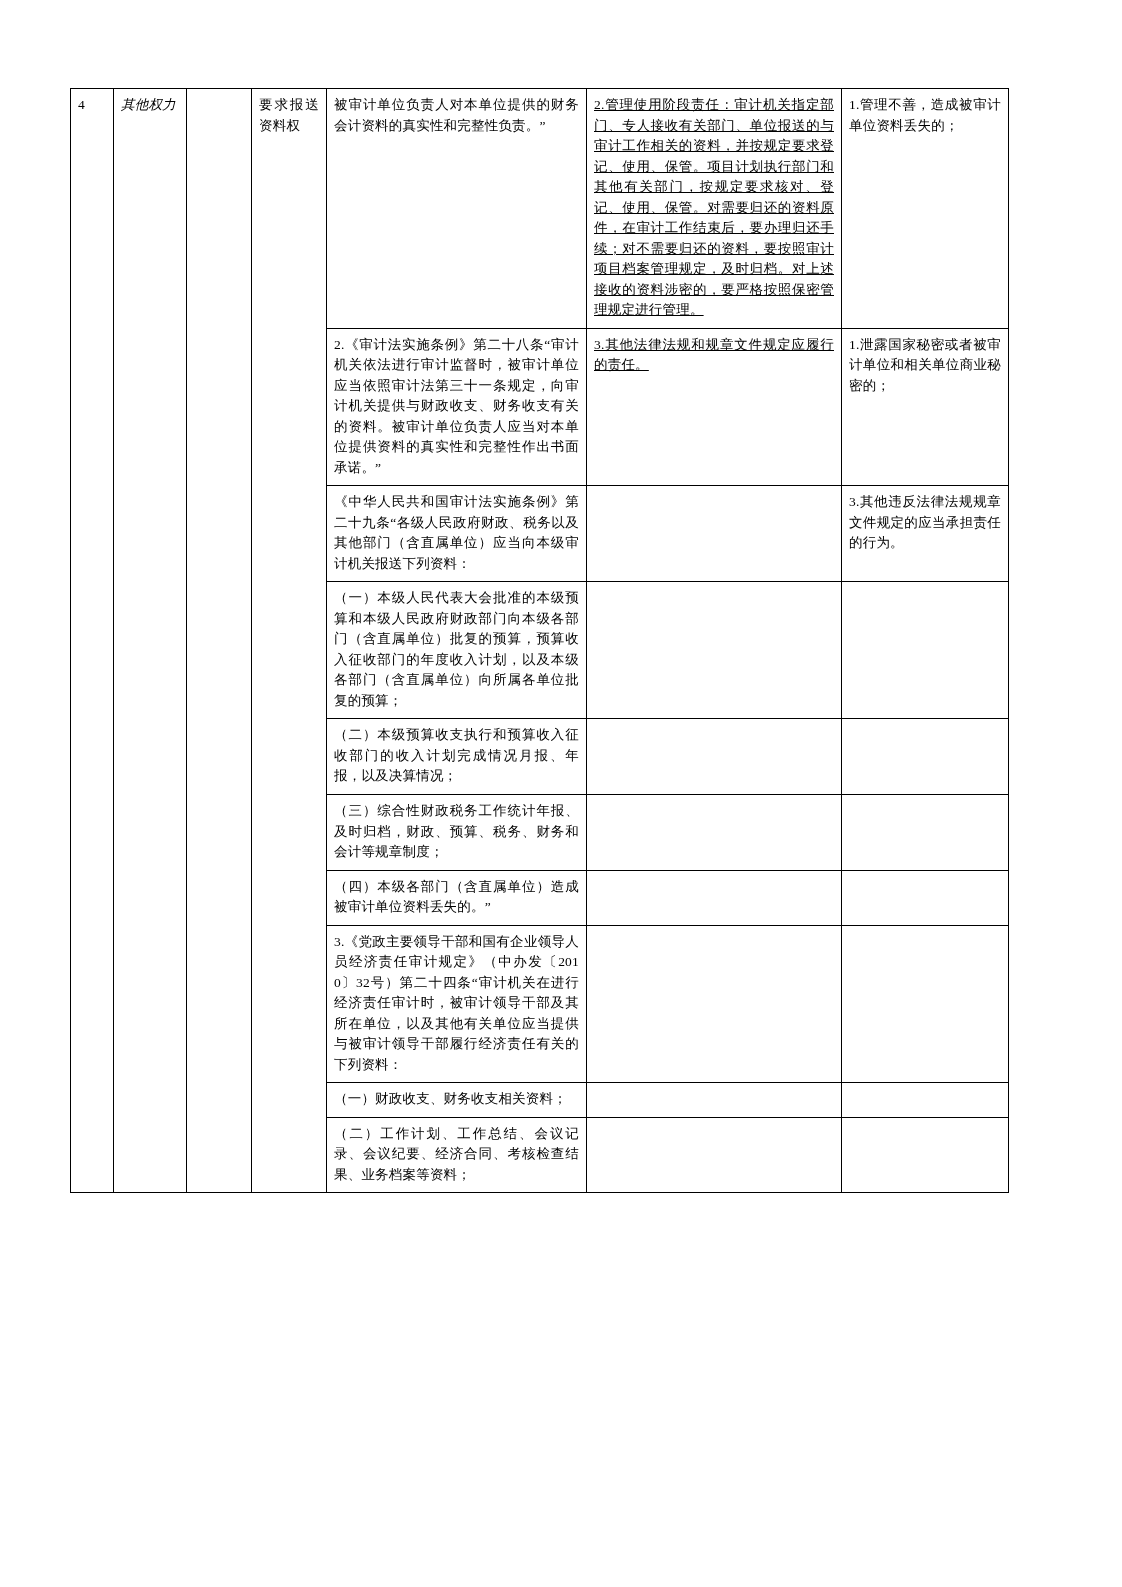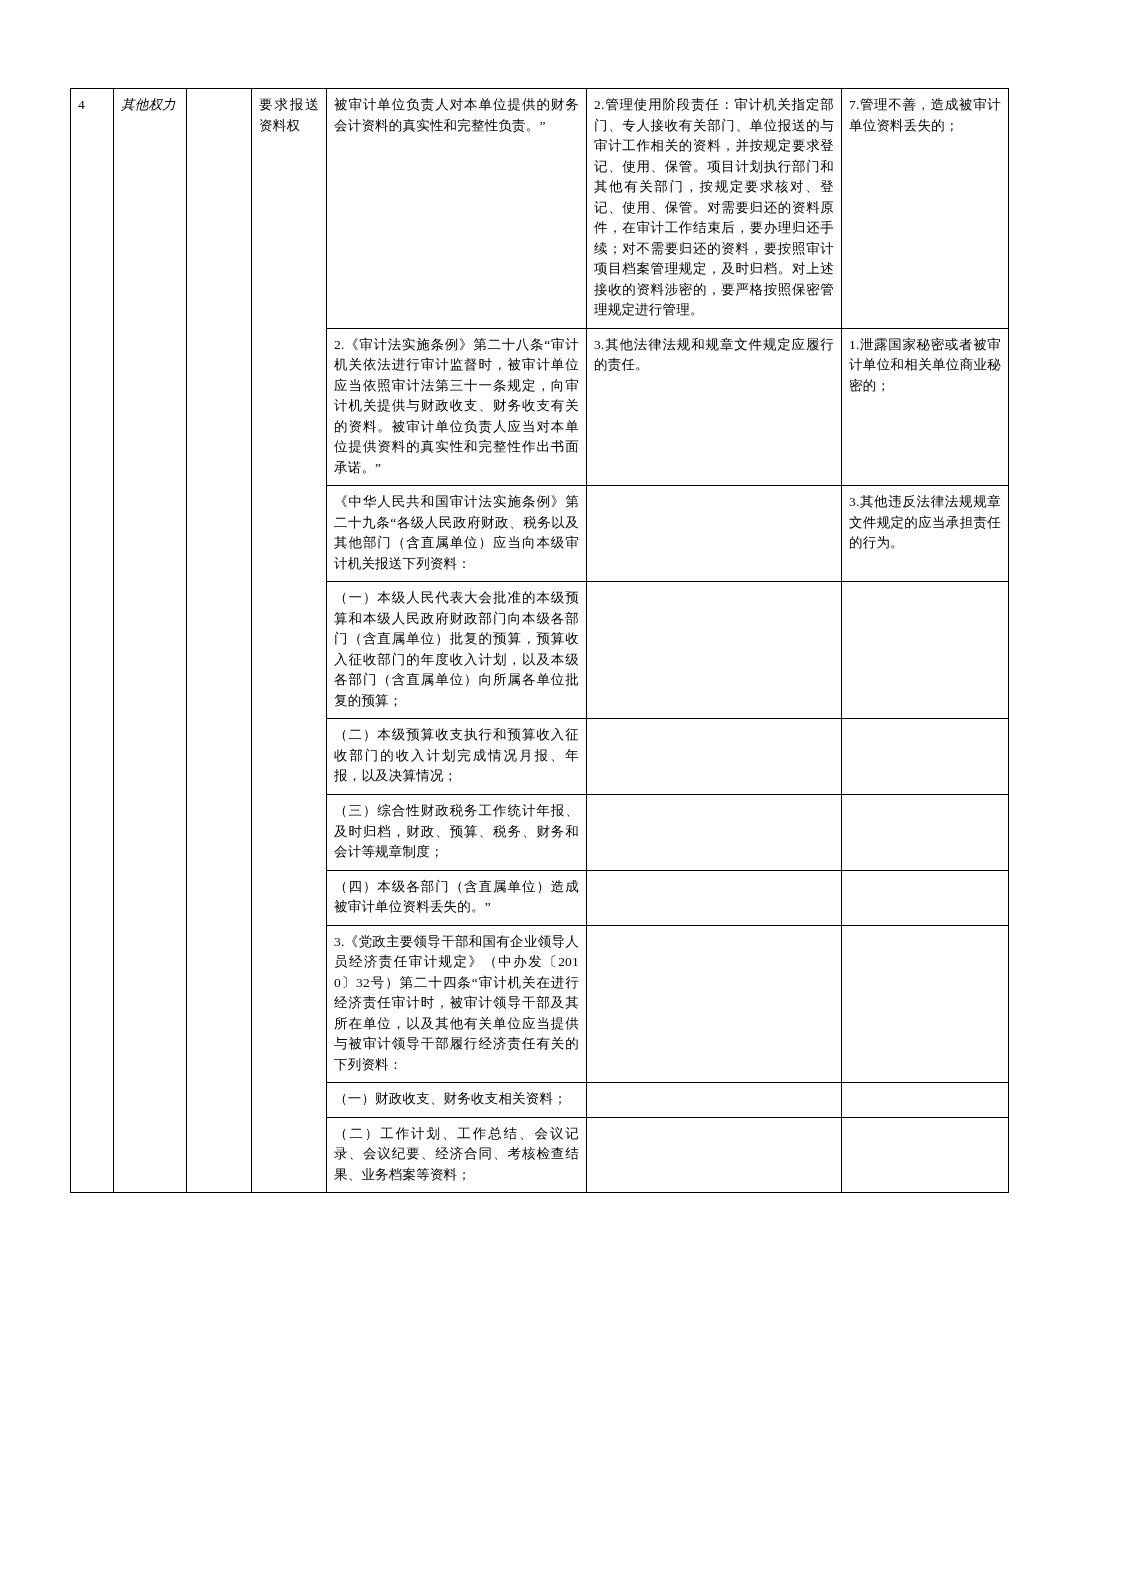--- a/index.html
+++ b/index.html
@@ -55,20 +55,21 @@
   td.col-power {
     width: 60px;
     vertical-align: middle;
     padding: 4px 6px;
   }
   td.col-basis {
     width: 245px;
   }
   td.col-duty {
     width: 240px;
+    text-decoration: underline;
   }
   td.col-liab {
     width: 152px;
   }
   td.blank {
     padding: 0;
   }
   .cell-text {
     display: block;
     white-space: pre-wrap;
@@ -95,21 +96,21 @@
         <td class="col-power" rowspan="10">
           <span class="cell-text">要求报送资料权</span>
         </td>
         <td class="col-basis vmid">
           <span class="cell-text">被审计单位负责人对本单位提供的财务会计资料的真实性和完整性负责。”</span>
         </td>
         <td class="col-duty">
           <span class="cell-text">2.管理使用阶段责任：审计机关指定部门、专人接收有关部门、单位报送的与审计工作相关的资料，并按规定要求登记、使用、保管。项目计划执行部门和其他有关部门，按规定要求核对、登记、使用、保管。对需要归还的资料原件，在审计工作结束后，要办理归还手续；对不需要归还的资料，要按照审计项目档案管理规定，及时归档。对上述接收的资料涉密的，要严格按照保密管理规定进行管理。</span>
         </td>
         <td class="col-liab vmid">
-          <span class="cell-text">7.管理不善，造成被审计单位资料丢失的；</span>
+          <span class="cell-text">1.管理不善，造成被审计单位资料丢失的；</span>
         </td>
       </tr>
       <tr>
         <td class="col-basis">
           <span class="cell-text">2.《审计法实施条例》第二十八条“审计机关依法进行审计监督时，被审计单位应当依照审计法第三十一条规定，向审计机关提供与财政收支、财务收支有关的资料。被审计单位负责人应当对本单位提供资料的真实性和完整性作出书面承诺。”</span>
         </td>
         <td class="col-duty vmid">
           <span class="cell-text">3.其他法律法规和规章文件规定应履行的责任。</span>
         </td>
         <td class="col-liab vmid">

